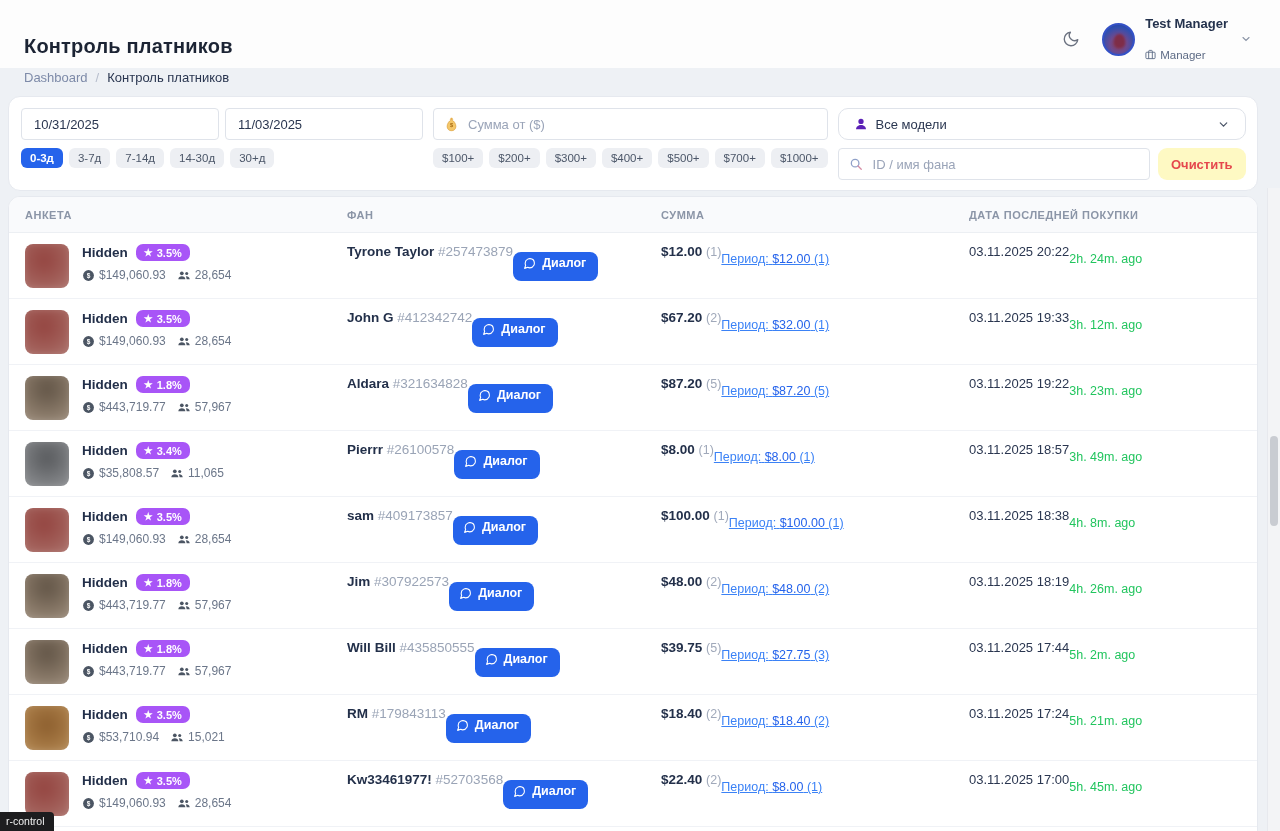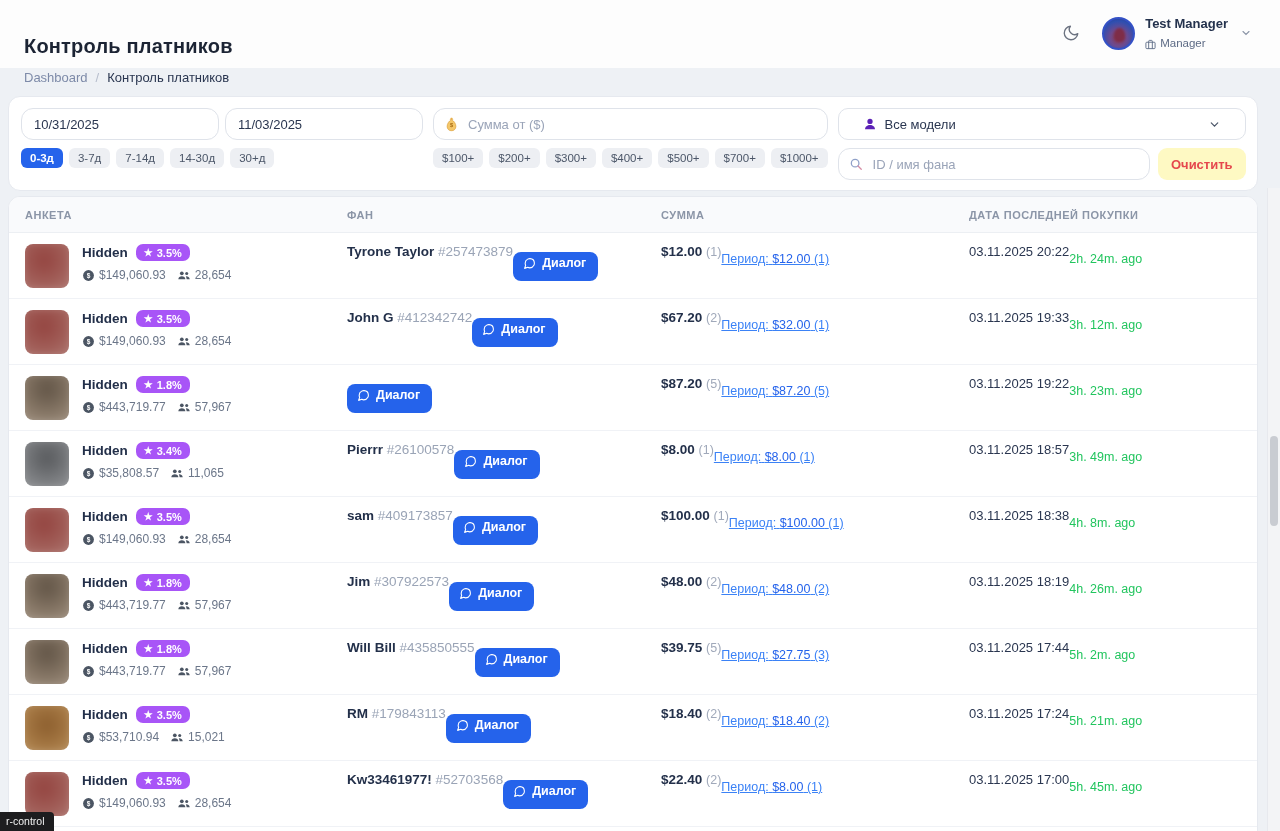--- a/index.html
+++ b/index.html
@@ -14,37 +14,37 @@
   .bc-sep { color:#b6bdcc; }
   .bc-cur { color:#2a3650; }
 
   .top-right { position:absolute; right:28px; top:16px; display:flex; align-items:center; gap:18px; }
   .moon-btn { width:26px; height:26px; display:flex; align-items:center; justify-content:center; cursor:pointer; }
   .userbox { display:flex; align-items:center; gap:10px; }
   .avatar-circle { width:33px; height:33px; border-radius:50%; background:radial-gradient(circle at 50% 65%, #8c3a4e 0%, #6d4a8f 35%, #2f4fb0 70%, #233a8f 100%); border:2px solid #3451c6; position:relative; overflow:hidden; }
   .avatar-circle::after { content:""; position:absolute; left:10px; top:9px; width:11px; height:14px; background:#7e2d48; border-radius:50% 50% 40% 40%; filter:blur(1px); }
   .user-meta { display:flex; flex-direction:column; line-height:1.2; }
   .user-name { font-size:13px; font-weight:700; color:#24324d; }
-  .user-role { font-size:11.5px; color:#5d6b85; display:flex; align-items:flex-end; gap:4px; margin-top:5px; }
+  .user-role { font-size:11.5px; color:#5d6b85; display:flex; align-items:flex-start; gap:4px; margin-top:17px; }
   .chev { margin-left:2px; }
 
   
   .filter-card { position:absolute; left:8px; right:22px; top:96px; background:#ffffff; border:1px solid #e6e9ef; border-radius:12px; padding:11px 12px 10px 12px; display:grid; grid-template-columns:402px 1fr 408px; column-gap:10px; }
   .fcol { display:flex; flex-direction:column; gap:8px; }
   .dates-row { display:flex; gap:6px; }
-  .tinput { height:32px; border:1px solid #dfe3ea; border-radius:12px; font-size:13px; color:#2a3650; padding:0 12px; outline:none; background:#fff; font-family:"Liberation Sans",sans-serif; width:100%; }
+  .tinput { height:32px; border:1px solid #dfe3ea; border-radius:4px; font-size:13px; color:#2a3650; padding:0 12px; outline:none; background:#fff; font-family:"Liberation Sans",sans-serif; width:100%; }
   .tinput::placeholder { color:#9aa4b8; }
   .date-input { flex:1; }
   .icon-input { position:relative; }
   .icon-input .tinput { padding-left:34px; }
   .input-icon { position:absolute; left:11px; top:50%; transform:translateY(-50%); display:flex; }
   .chips { display:flex; gap:6px; align-items:center; }
   .chip { border:none; background:#edeff3; color:#4b5668; font-size:11.5px; padding:4px 9px; border-radius:6px; cursor:pointer; font-family:"Liberation Sans",sans-serif; white-space:nowrap; }
   .chip.active { background:#2563eb; color:#fff; font-weight:700; }
-  .select-box { height:32px; border:1px solid #dfe3ea; border-radius:10px; display:flex; align-items:center; padding:0 24px; gap:8px; cursor:pointer; background:#fff; }
+  .select-box { height:32px; border:1px solid #dfe3ea; border-radius:10px; display:flex; align-items:center; padding:0 15px; gap:8px; cursor:pointer; background:#fff; }
   .select-label { font-size:13px; color:#2a3650; flex:1; }
   .search-row { display:flex; gap:8px; }
   .search-wrap { position:relative; flex:1; }
   .clear-btn { background:#fef9c3; color:#e5484d; border:none; border-radius:9px; font-size:13px; font-weight:600; padding:0 13px; height:32px; cursor:pointer; font-family:"Liberation Sans",sans-serif; }
 
   
   .table-card { position:absolute; left:8px; right:22px; top:196px; bottom:-40px; background:#fff; border:1px solid #e6e9ef; border-radius:12px 12px 0 0; overflow:hidden; }
   .thead { display:grid; grid-template-columns:316px 310px 308px 1fr; padding:12px 0 11px 16px; background:#f9fafc; border-bottom:1px solid #eceff3; }
   .th { font-size:11px; font-weight:700; letter-spacing:.5px; color:#8b95a7; text-transform:uppercase; }
   .th.c2 { padding-left:6px; } .th.c3 { padding-left:10px; } .th.c4 { padding-left:10px; }
@@ -386,20 +386,24 @@
                     <path d="M15.5 13.6c3-.3 7 1.4 7 5.4h-5.5"></path>
                   </svg>
             </span>
             <span class="fans">57,967</span>
           </span>
         </div>
       </div>
     </div>
 
     <div class="cell fan">
+      <div class="fline1">
+        <span class="fname">Aldara</span>
+        <span class="fid">#321634828</span>
+      </div>
       <button class="dialog-btn">
         <span>
           <svg width="13" height="13" viewBox="0 0 24 24" fill="none" stroke="#ffffff" stroke-width="2" stroke-linecap="round" stroke-linejoin="round">
                 <path d="M21 11.5a8.38 8.38 0 0 1-.9 3.8 8.5 8.5 0 0 1-7.6 4.7 8.38 8.38 0 0 1-3.8-.9L3 21l1.9-5.7a8.38 8.38 0 0 1-.9-3.8 8.5 8.5 0 0 1 4.7-7.6 8.38 8.38 0 0 1 3.8-.9h.5a8.48 8.48 0 0 1 8 8v.5z"></path>
               </svg>
         </span>
         <span>Диалог</span>
       </button>
     </div>
 

